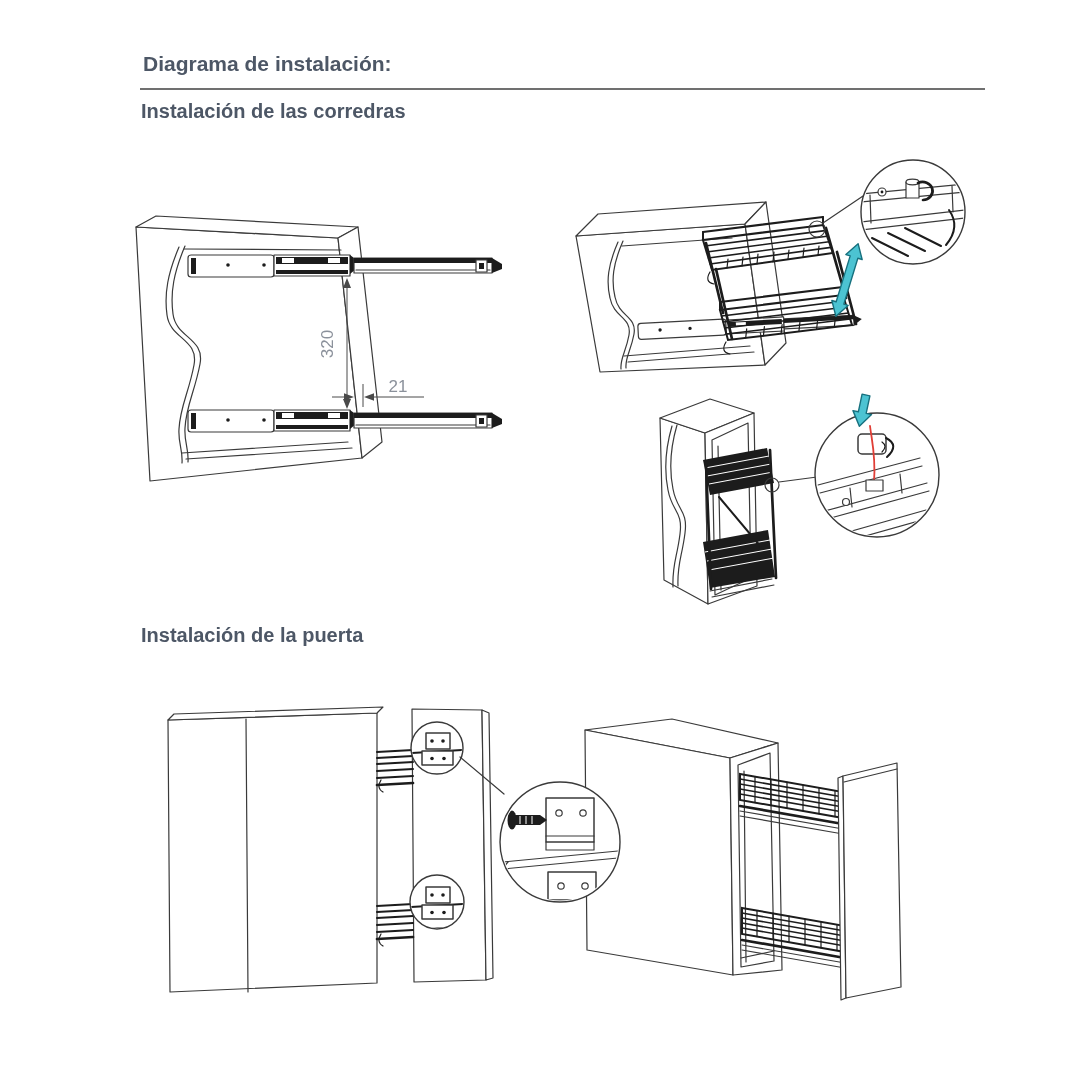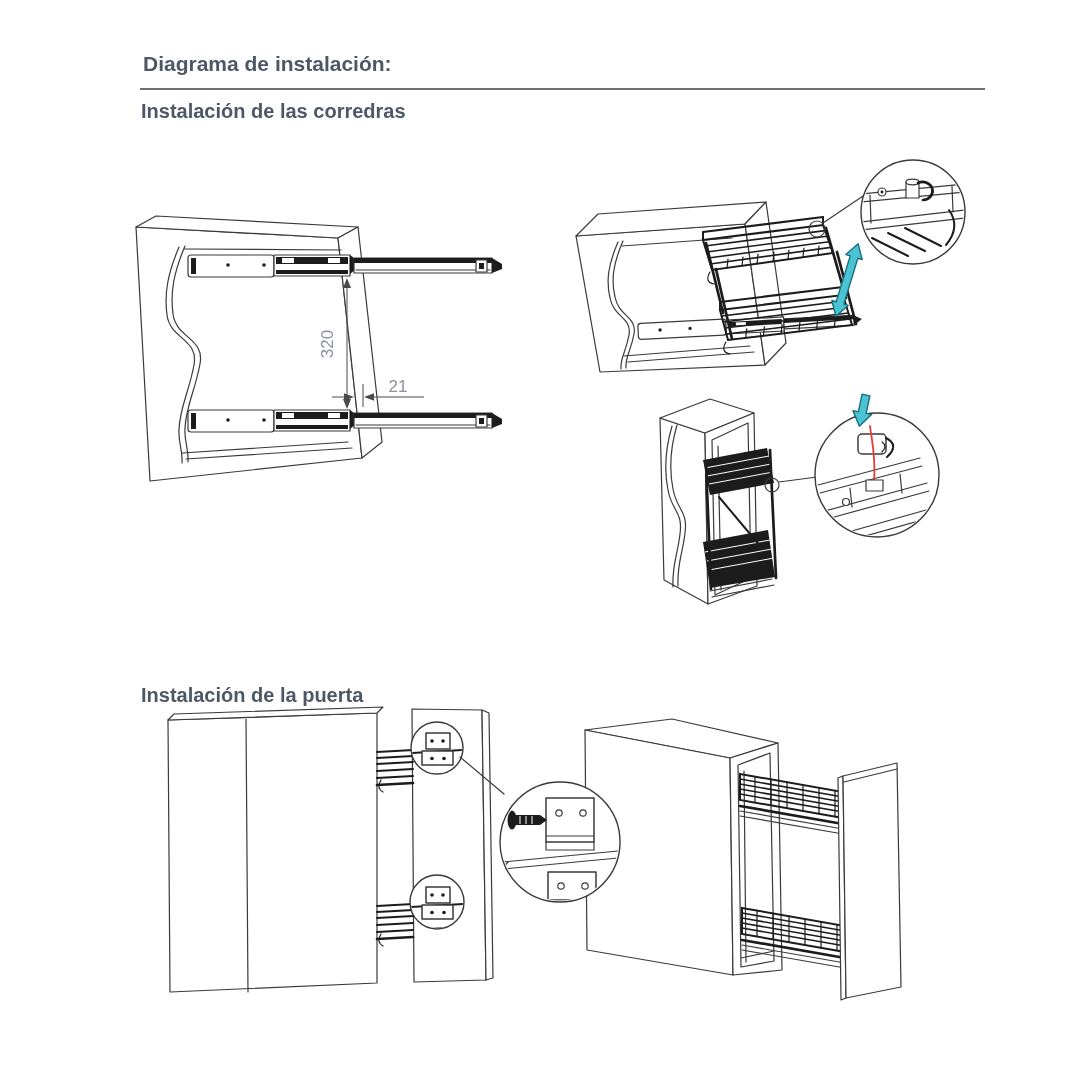--- a/index.html
+++ b/index.html
@@ -3,21 +3,21 @@
 <meta charset="utf-8">
 <style>
   html,body{margin:0;padding:0;}
   body{background:#fff;font-family:"Liberation Sans",sans-serif;}
   #canvas{position:relative;width:1080px;height:1056px;background:var(--c-background,#fff);overflow:hidden;margin:0 auto;}
   .title{position:absolute;left:143px;top:52px;font-size:21px;font-weight:700;color:var(--c-heading,#4d5766);}
   .divider{position:absolute;left:140px;top:88px;width:845px;height:2px;background:var(--c-divider,#707070);}
   .sec-heading{position:absolute;font-size:20px;font-weight:700;color:var(--c-heading,#4d5766);text-align:center;}
   #h-corredras{left:141px;top:100px;}
   #h-canastillas{left:571px;top:100px;}
-  #h-puerta{left:141px;top:684px;}
+  #h-puerta{left:141px;top:624px;}
   .panel{position:absolute;}
   
   .ln{fill:none;stroke:var(--c-line,#3a3a3a);stroke-width:1.2;stroke-linecap:round;stroke-linejoin:round;}
   .lnf{fill:#fff;stroke:var(--c-line,#3a3a3a);stroke-width:1.2;stroke-linejoin:round;}
   .lnf15{fill:#fff;stroke:var(--c-line,#3a3a3a);stroke-width:1.5;stroke-linejoin:round;}
   .wire{fill:none;stroke:var(--c-dark,#1c1c1c);stroke-width:2;stroke-linecap:round;}
   .wire-mid{fill:none;stroke:var(--c-dark,#1c1c1c);stroke-width:1.6;stroke-linecap:round;}
   .wire-thin{fill:none;stroke:var(--c-dark,#1c1c1c);stroke-width:1.2;stroke-linecap:round;}
   .wire-heavy{fill:none;stroke:var(--c-dark,#1c1c1c);stroke-width:2.7;stroke-linecap:round;}
   .darkfill{fill:var(--c-dark,#1c1c1c);stroke:none;}

